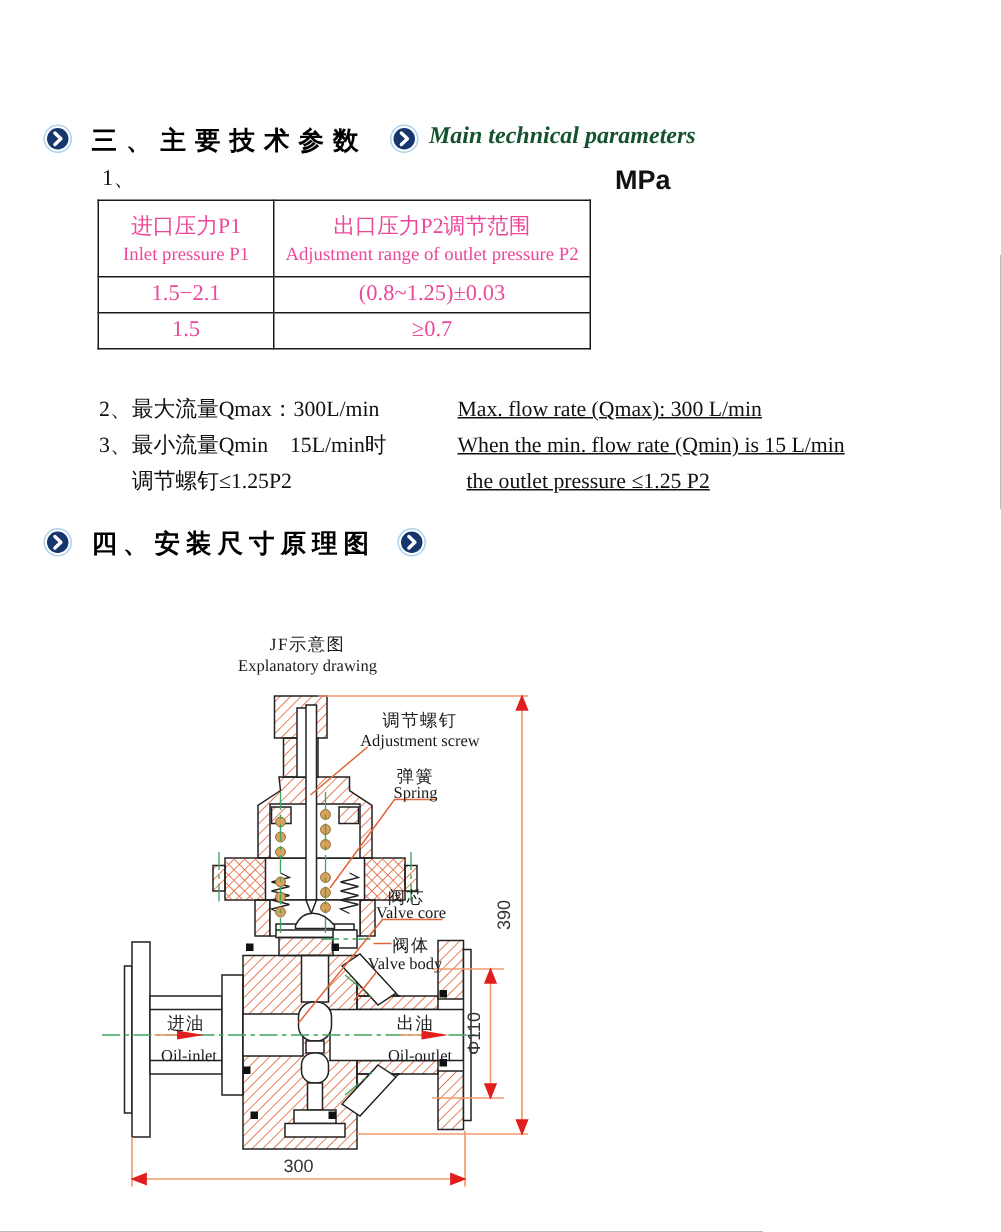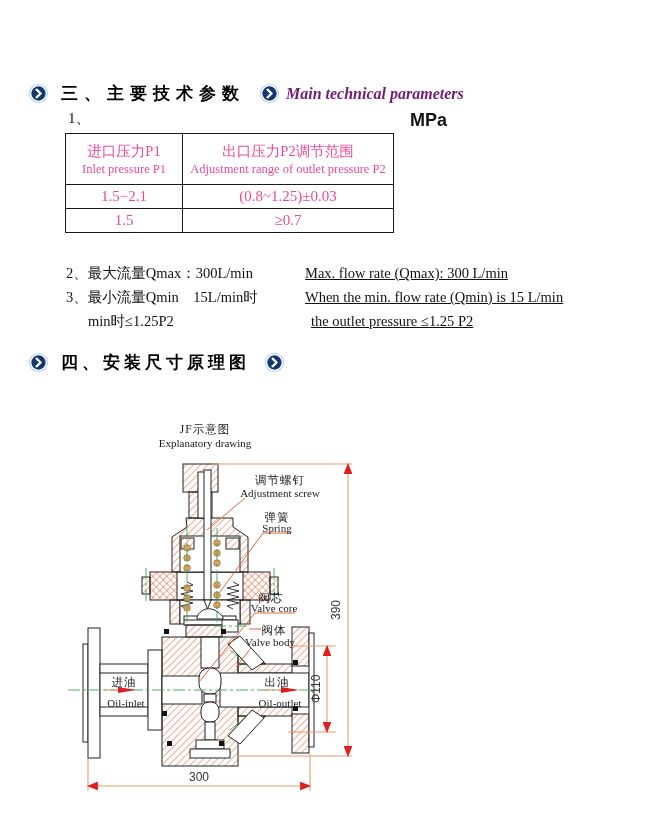--- a/index.html
+++ b/index.html
@@ -1,24 +1,24 @@
 <!DOCTYPE html>
 <html><head>
 <meta charset="utf-8">
 <style>
   html,body{margin:0;padding:0;background:#888;}
   .page{
     position:relative; width:667px; height:821px; background:#fff;
     font-family:"Liberation Serif","DejaVu Serif",serif; color:#111; overflow:hidden;
     margin:0 auto;
   }
-  .heading{position:absolute; display:flex; align-items:center;}
+  .heading{position:absolute; display:flex; }
   .h-zh{font-size:17px; font-weight:bold; letter-spacing:6px; color:#000; margin-left:12px; white-space:nowrap;}
   .h-zh.s4{letter-spacing:4px;}
-  .h-en{font-size:16px; font-weight:bold; font-style:italic; color:#701a75; margin-left:6px; white-space:nowrap;}
+  .h-en{font-size:16px; font-weight:bold; font-style:italic; color:#14532d; margin-left:6px; white-space:nowrap;}
   .bicon{width:21px;height:21px;flex:0 0 21px;}
   .bicon.second{margin-left:14px;}
   .listno{position:absolute; left:68px; top:109px; font-size:15px;}
   .unit{position:absolute; left:400px; top:110px; width:47px; text-align:right;
         font-family:"Liberation Sans","DejaVu Sans",sans-serif; font-size:18px; font-weight:bold;}
   table.ptable{position:absolute; left:65px; top:133px; width:329px; border-collapse:collapse;
         text-align:center; color:#ec4899;}
   table.ptable td{border:1.4px solid #1a1a1a; padding:0;}
   td.c1{width:165px;} td.c2{width:232px;}
   .hd{height:50px; vertical-align:middle;}
@@ -96,21 +96,21 @@
   <div class="items">
     <div class="irow">
       <span class="zh">2、最大流量Qmax：300L/min</span>
       <span class="en">Max. flow rate (Qmax): 300 L/min</span>
     </div>
     <div class="irow">
       <span class="zh">3、最小流量Qmin 15L/min时</span>
       <span class="en">When the min. flow rate (Qmin) is 15 L/min</span>
     </div>
     <div class="irow ind">
-      <span class="zh">min时≤1.25P2</span>
+      <span class="zh">调节螺钉≤1.25P2</span>
       <span class="en">the outlet pressure ≤1.25 P2</span>
     </div>
   </div>
 
   <div class="heading" style="left:28px; top:351px;">
     <svg class="bicon" viewBox="0 0 22 22">
       <circle cx="11" cy="11" r="10" fill="#aed4ef"></circle>
       <circle cx="11" cy="11" r="8.2" fill="#16366e" stroke="#fff" stroke-width="1.4"></circle>
       <path d="M9 7 l4.2 4 -4.2 4" stroke="#fff" stroke-width="2.4" fill="none" stroke-linecap="round" stroke-linejoin="round"></path>
     </svg>

